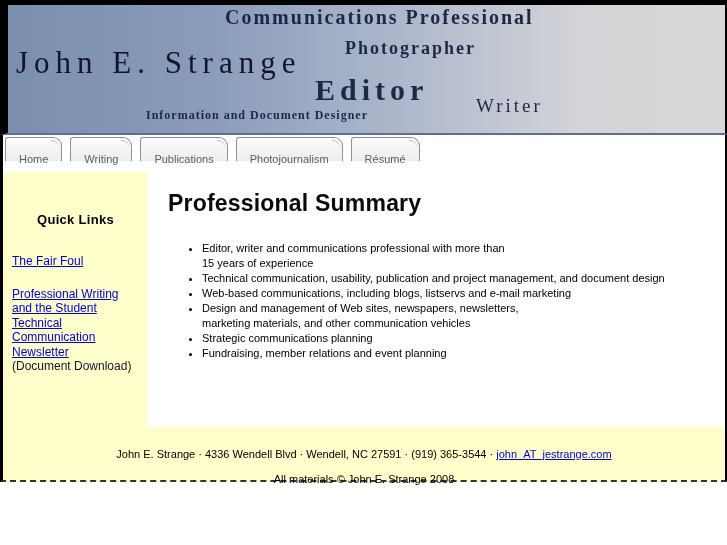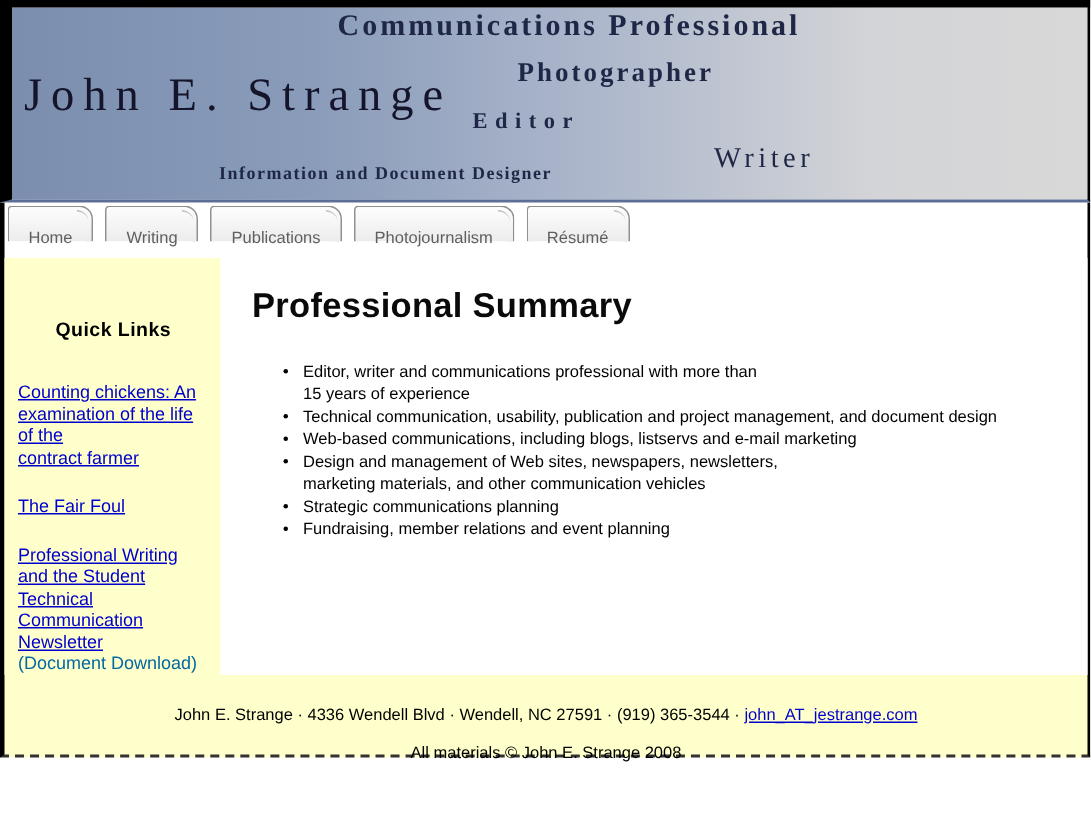--- a/index.html
+++ b/index.html
@@ -13,21 +13,21 @@
     box-sizing:border-box; width:727px; height:135px; position:relative;
     border-top:5px solid #000; border-left:8px solid #000; border-right:2px solid #000;
     border-bottom:2px solid #5d6f96;
     background:linear-gradient(90deg,#7b8eae 0%, #8a9cba 28%, #aeb8cc 55%, #d3d4d7 80%, #d8d8d8 100%);
     font-family:"Liberation Serif", serif; color:#1e2746;
   }
   .banner span { position:absolute; white-space:nowrap; }
   .b-name    { left:8px;   top:40px;  font-size:31px; letter-spacing:6px; color:#14142a; }
   .b-comm    { left:217px; top:1px;   font-size:20px; letter-spacing:2px; font-weight:600; }
   .b-photo   { left:337px; top:33px;  font-size:18px; letter-spacing:2px; font-weight:600; }
-  .b-editor  { left:307px; top:68px;  font-size:15px; letter-spacing:5px; font-weight:600; }
+  .b-editor  { left:307px; top:68px;  font-size:30px; letter-spacing:5px; font-weight:600; }
   .b-writer  { left:468px; top:90px;  font-size:19px; letter-spacing:3px; }
   .b-info    { left:138px; top:103px; font-size:12px; letter-spacing:1px; font-weight:600; }
 
   
   .mid {
     box-sizing:border-box; width:727px;
     border-left:3px solid #000; border-right:2px solid #000; background:#fff;
   }
   .tabs { display:flex; gap:8px; padding:2px 0 0 2px; height:24px; }
   .tab {
@@ -44,21 +44,21 @@
   .body-row { display:flex; margin-top:11px; }
   .sidebar {
     box-sizing:border-box; width:144px; min-height:255px; background:#ffffcc;
     padding:40px 8px 0 9px;
   }
   .ql-heading { font-size:13px; font-weight:bold; text-align:center; color:#000;
     margin:0 0 27px 0; letter-spacing:0.3px; }
   .side-link { display:block; color:#0000cc; text-decoration:underline;
     font-size:12px; line-height:14.5px; white-space:pre-line; cursor:pointer; }
   .gap22 { margin-bottom:18px; }
-  .side-note { font-size:12px; line-height:14.5px; color:#0369a1; }
+  .side-note { font-size:12px; line-height:14.5px; color:#0f172a; }
 
   .content { flex:1; background:#fff; min-height:255px; padding:18px 10px 0 21px; box-sizing:border-box; }
   .content h1 { margin:0; font-size:23px; font-weight:bold; color:#0a0a0a; letter-spacing:0.2px; }
   .content ul { margin:24px 0 0 0; padding-left:34px; list-style:disc; }
   .content li { font-size:11px; line-height:15px; color:#000; white-space:pre-line; }
 
   
   .page-footer {
     box-sizing:border-box; width:727px; height:55px; background:#ffffcc;
     border-left:3px solid #000; border-right:2px solid #000; border-bottom:2px dashed #333;
@@ -88,23 +88,20 @@
       <div class="tab">Writing</div>
       <div class="tab">Publications</div>
       <div class="tab">Photojournalism</div>
       <div class="tab">Résumé</div>
     </div>
 
     <div class="body-row">
 
       <aside class="sidebar">
         <h2 class="ql-heading">Quick Links</h2>
-        <a class="side-link gap22">Counting chickens: An
-examination of the life of the
-contract farmer</a>
         <a class="side-link gap22">The Fair Foul</a>
         <a class="side-link">Professional Writing
 and the Student Technical
 Communication Newsletter</a>
         <div class="side-note">(Document Download)</div>
       </aside>
 
       <main class="content">
         <h1>Professional Summary</h1>
         <ul>

